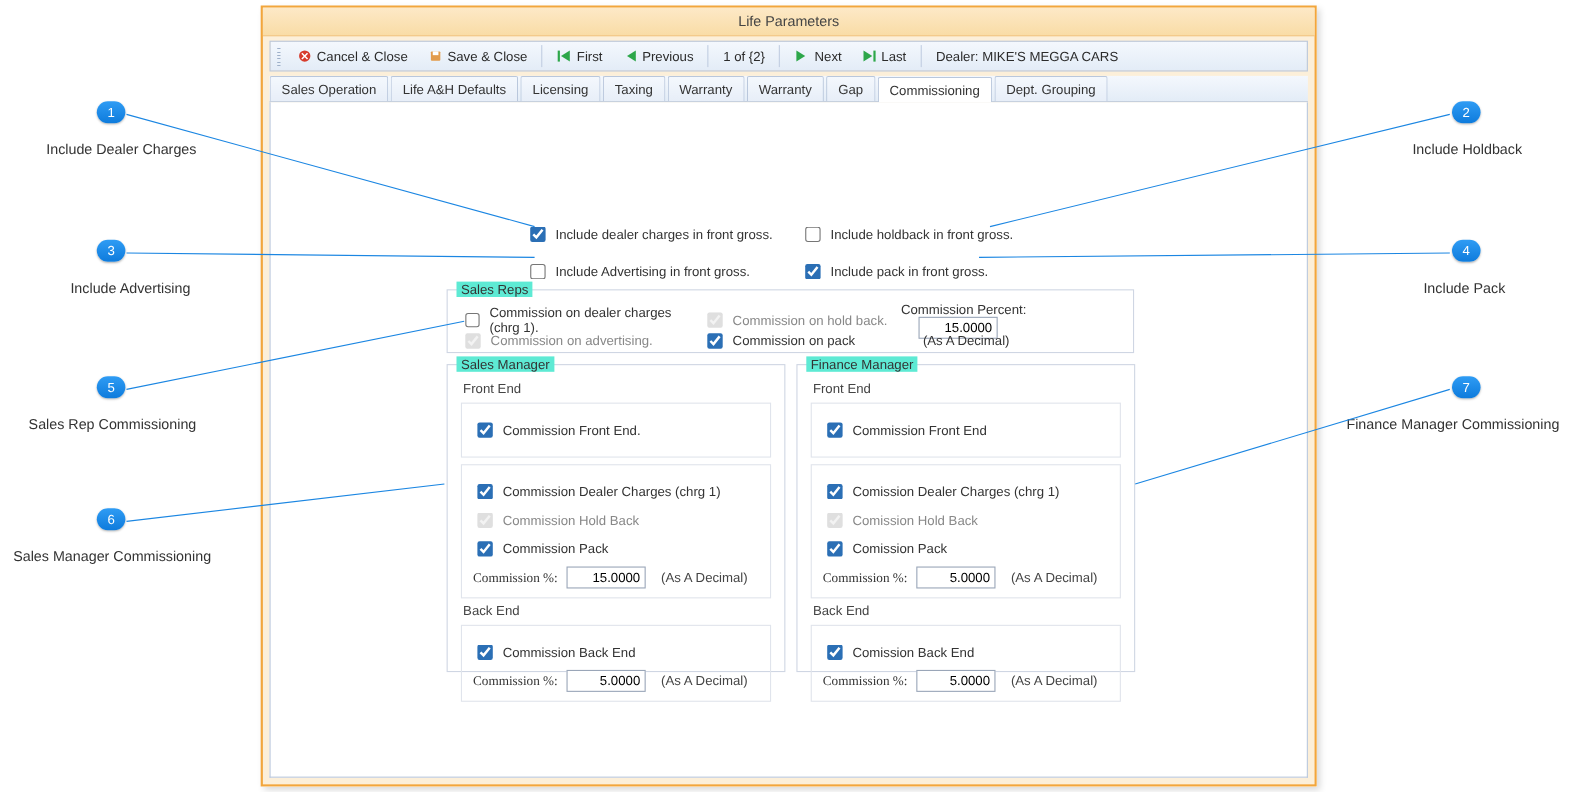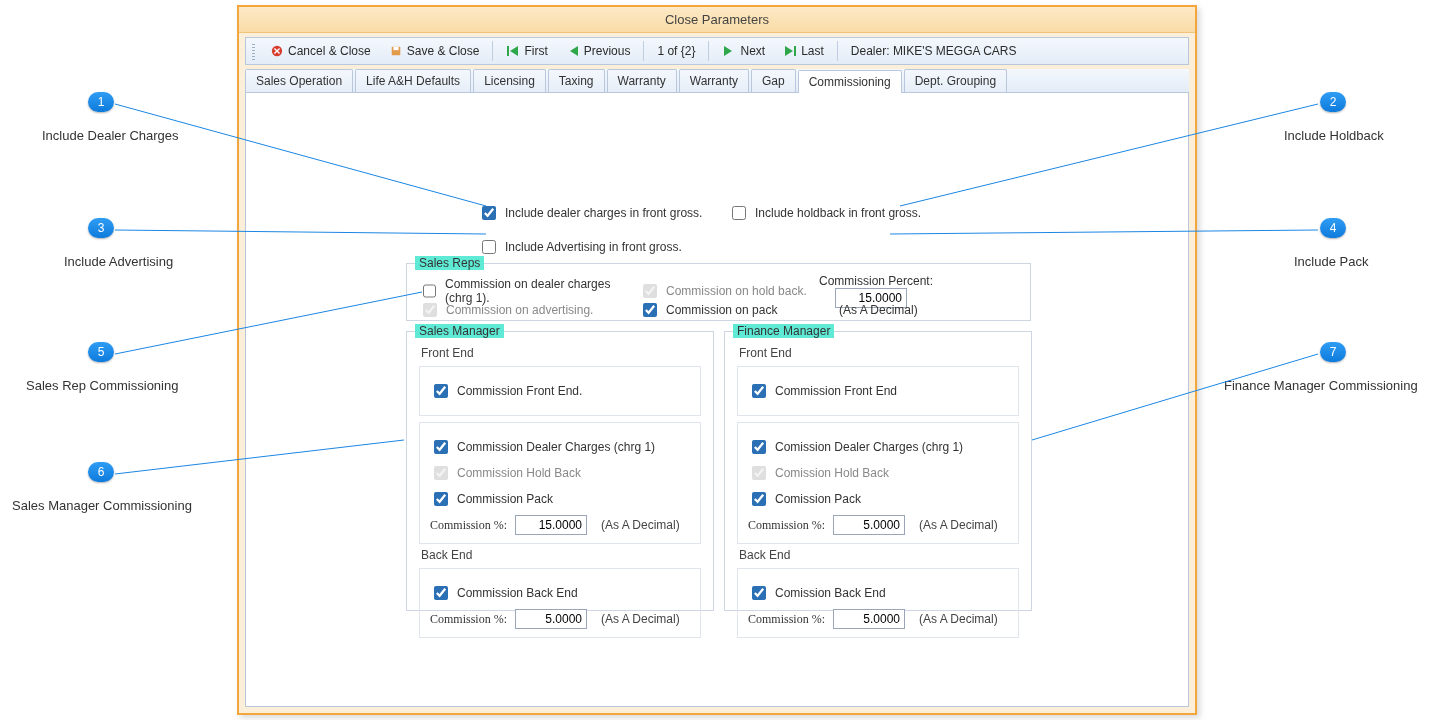--- a/index.html
+++ b/index.html
@@ -189,21 +189,21 @@
     font-size: 12px;
     display: flex; align-items: center; justify-content: center;
     box-shadow: 0 1px 2px rgba(0,0,0,.3);
   }
   svg.line { position: absolute; pointer-events: none; }
 </style>
 </head>
 <body>
 
 <div class="app-window">
-  <div class="titlebar">Close Parameters</div>
+  <div class="titlebar">Life Parameters</div>
 
   <div class="toolbar">
     <span class="grip"></span>
     <button>
       <span class="nav-icon">
         <svg viewBox="0 0 14 14">
             <circle cx="7" cy="7" r="6" fill="#d73c2c"></circle>
             <path d="M4 4 L10 10 M10 4 L4 10" stroke="#fff" stroke-width="1.6"></path>
           </svg>
       </span>
@@ -281,20 +281,24 @@
             <label>Include dealer charges in front gross.</label>
         </div>
         <div class="chk">
           <input type="checkbox" style="">
             <label>Include holdback in front gross.</label>
         </div>
         <div class="chk">
           <input type="checkbox" style="">
             <label>Include Advertising in front gross.</label>
         </div>
+        <div class="chk">
+          <input type="checkbox" checked="" style="">
+            <label>Include pack in front gross.</label>
+        </div>
       </div>
 
       <div class="grp grp-sales-reps">
         <div class="grp-title">Sales Reps</div>
         <div class="sr-row">
           <div class="chk">
             <input type="checkbox" style="">
               <label>Commission on dealer charges (chrg 1).</label>
           </div>
           <div class="chk disabled">

